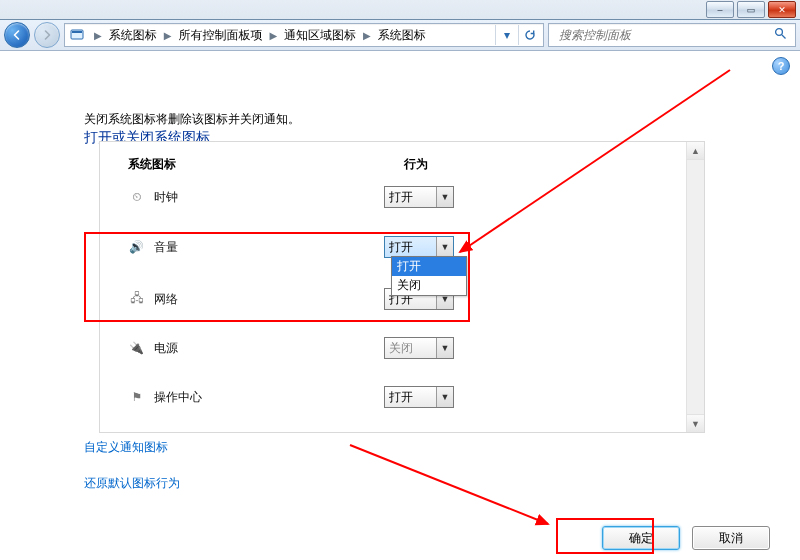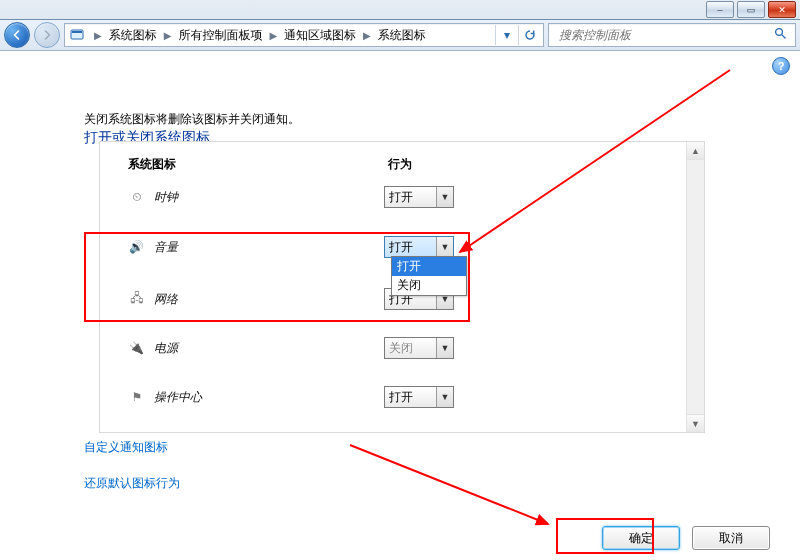--- a/index.html
+++ b/index.html
@@ -170,39 +170,38 @@
   .scroll-down { position:absolute; bottom:0; left:0; right:0; border-top:1px solid #e2e2e2; border-bottom:none;}
 
   .col-head {
     position:absolute;
     top:14px;
     font-weight:bold;
     color:#000;
     font-size:12px;
   }
   .col-head.c1 { left:28px; }
-  .col-head.c2 { left:288px;font-family:Liberation Mono, monospace; }
+  .col-head.c2 { left:304px;font-family:Liberation Mono, monospace; }
 
   .row {
     position:absolute;
     left:28px;
     right:22px;
     height:22px;
     display:flex;
     align-items:center;
   }
   .row .ricon {
     width:18px; text-align:center;
     color:#777; font-size:12px;
     margin-right:8px;
   }
   .row .rlabel {
     flex:0 0 230px;
     color:#111;
-    font-style:italic;
   }
   .combo {
     width:60px; height:20px;
     border:1px solid #7a7a7a;
     background:linear-gradient(#fff,#eaeaea);
     display:flex; align-items:center;
     padding:0 4px;
     font-size:12px;
     color:#000;
     position:relative;

